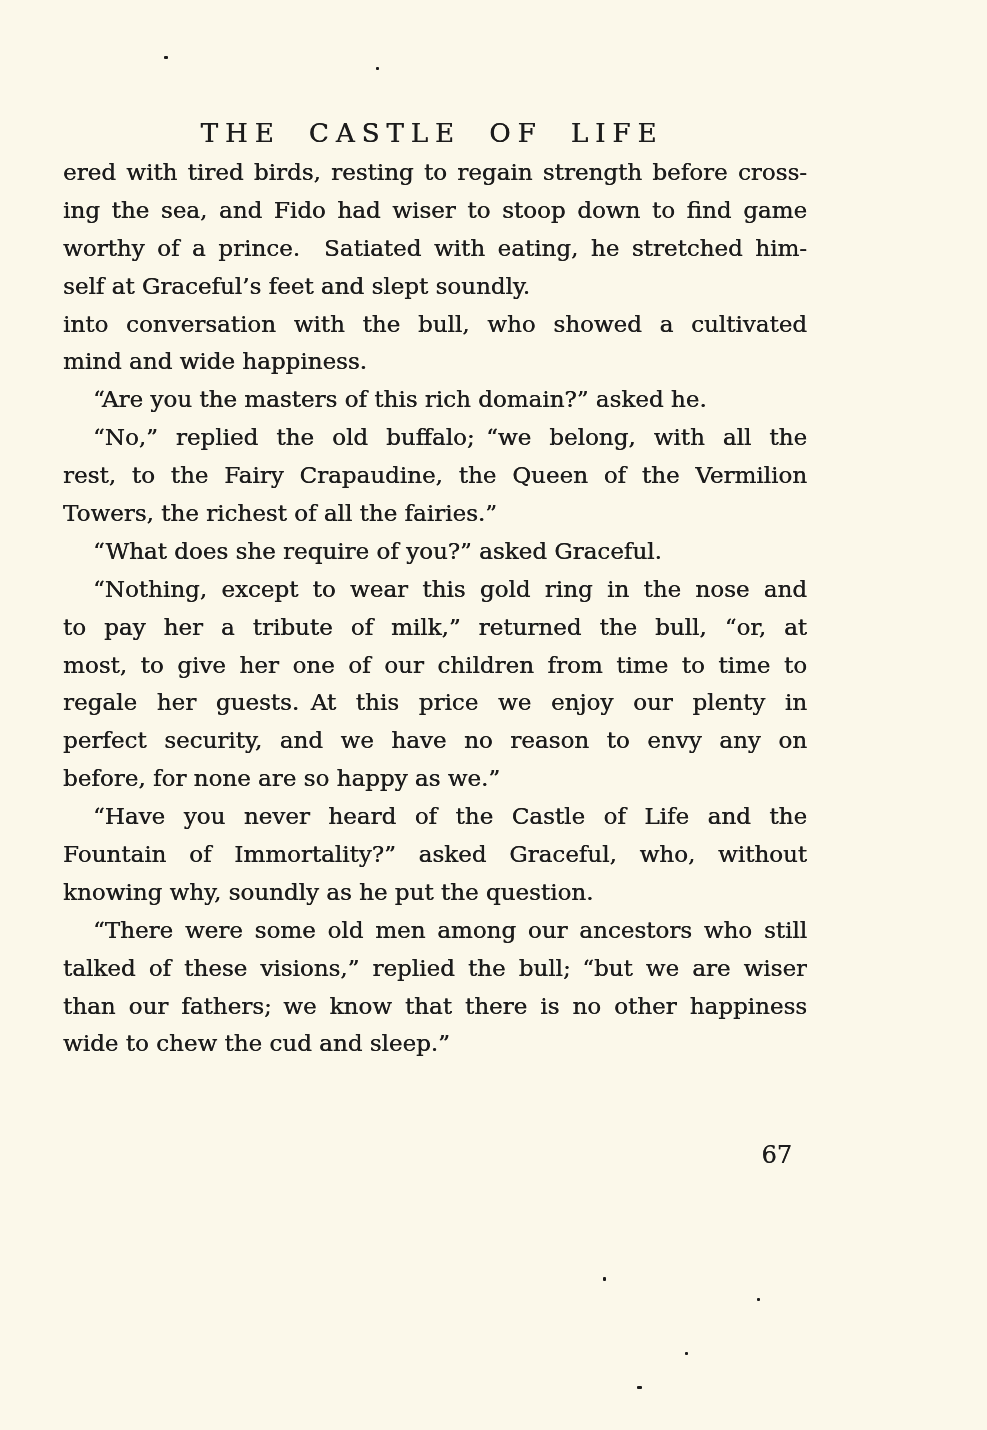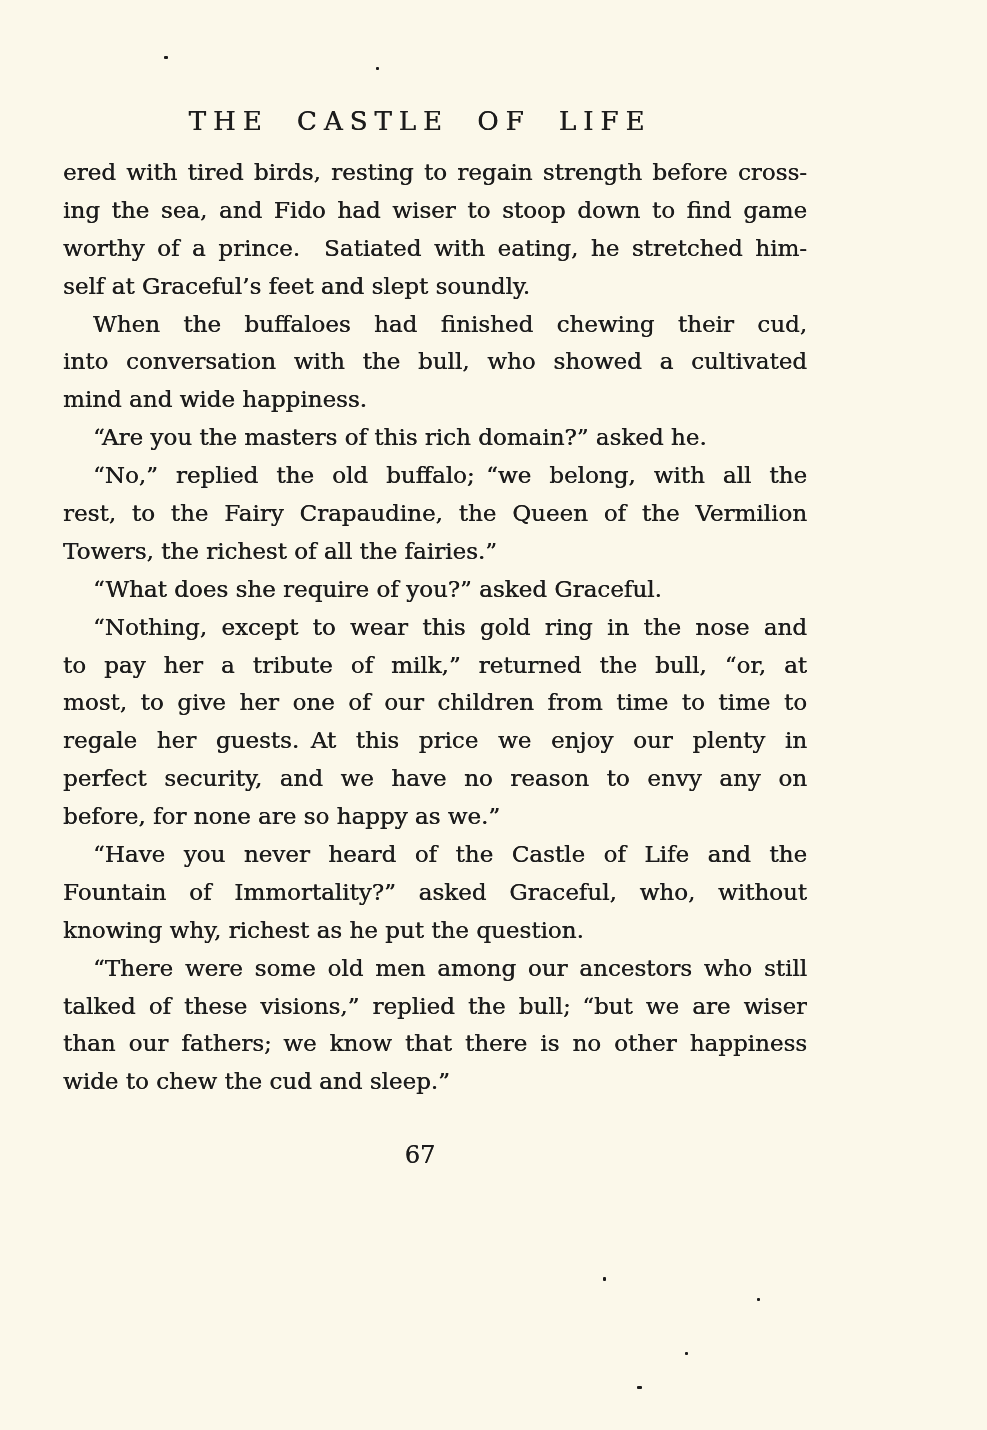--- a/index.html
+++ b/index.html
@@ -21,21 +21,21 @@
   }
   .page {
     position: absolute;
     inset: 0;
   }
   .title {
     position: absolute;
     left: 48px;
     top: 103px;
     width: 744px;
-    margin: 0;
+    margin: 12px;
     text-align: center;
     font-size: 26px;
     font-weight: normal;
     letter-spacing: 7px;
     word-spacing: 13px;
     line-height: 36px;
     text-shadow: 0.4px 0 0 currentColor;
     white-space: nowrap;
   }
   .text-block {
@@ -59,21 +59,21 @@
     white-space: normal;
   }
   .line.indent {
     padding-left: 30px;
   }
   .page-number {
     position: absolute;
     left: 48px;
     top: 1140px;
     width: 744px;
-    text-align: center;
+    text-align: right;
     font-size: 24px;
     line-height: 30px;
     text-shadow: 0.35px 0 0 currentColor;
   }
   .speck {
     position: absolute;
     background: var(--ink);
     border-radius: 1px;
   }
 </style>
@@ -81,37 +81,36 @@
 <body>
 
 <div class="page">
   <h1 class="title">THE CASTLE OF LIFE</h1>
 
   <div class="text-block" id="lines">
       <div class="line justify">ered with tired birds, resting to regain strength before cross-</div>
       <div class="line justify">ing the sea, and Fido had wiser to stoop down to find game</div>
       <div class="line justify">worthy of a prince.  Satiated with eating, he stretched him-</div>
       <div class="line">self at Graceful’s feet and slept soundly.</div>
-      <div class="line indent justify">When the buffaloes had finished chewing their cud,</div>
       <div class="line justify">into conversation with the bull, who showed a cultivated</div>
       <div class="line">mind and wide happiness.</div>
       <div class="line indent">“Are you the masters of this rich domain?” asked he.</div>
       <div class="line indent justify">“No,” replied the old buffalo; “we belong, with all the</div>
       <div class="line justify">rest, to the Fairy Crapaudine, the Queen of the Vermilion</div>
       <div class="line">Towers, the richest of all the fairies.”</div>
       <div class="line indent">“What does she require of you?” asked Graceful.</div>
       <div class="line indent justify">“Nothing, except to wear this gold ring in the nose and</div>
       <div class="line justify">to pay her a tribute of milk,” returned the bull, “or, at</div>
       <div class="line justify">most, to give her one of our children from time to time to</div>
       <div class="line justify">regale her guests. At this price we enjoy our plenty in</div>
       <div class="line justify">perfect security, and we have no reason to envy any on</div>
       <div class="line">before, for none are so happy as we.”</div>
       <div class="line indent justify">“Have you never heard of the Castle of Life and the</div>
       <div class="line justify">Fountain of Immortality?” asked Graceful, who, without</div>
-      <div class="line">knowing why, richest as he put the question.</div>
+      <div class="line">knowing why, soundly as he put the question.</div>
       <div class="line indent justify">“There were some old men among our ancestors who still</div>
       <div class="line justify">talked of these visions,” replied the bull; “but we are wiser</div>
       <div class="line justify">than our fathers; we know that there is no other happiness</div>
       <div class="line">wide to chew the cud and sleep.”</div>
     </div>
 
   <div class="page-number">67</div>
 
   <div id="specks">
       <div class="speck" style="left: 164px; top: 56px; width: 4px; height: 3px;"></div>

